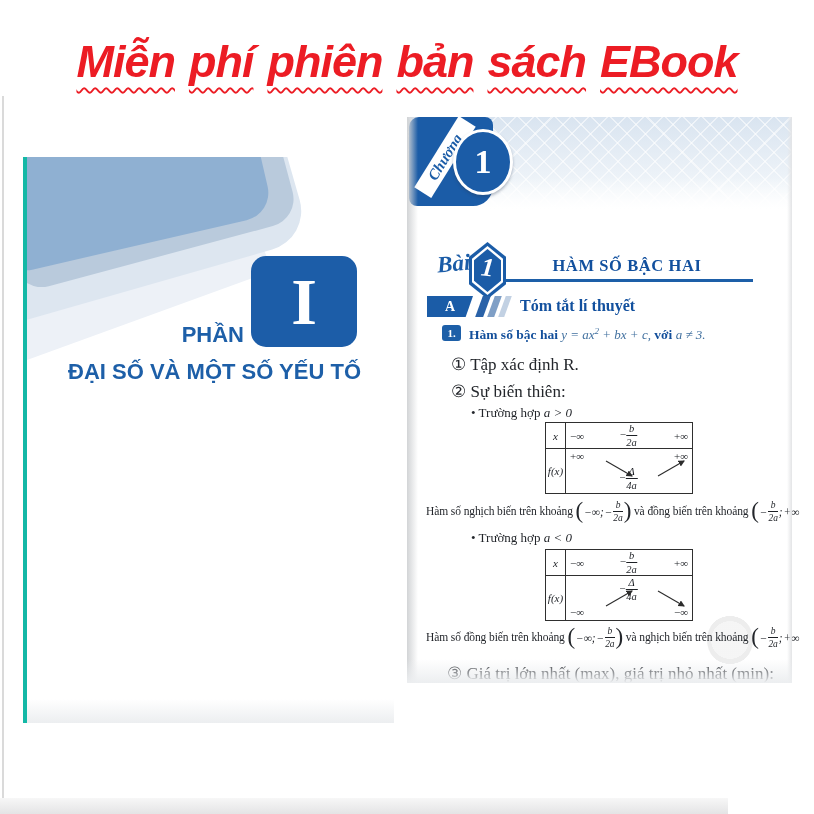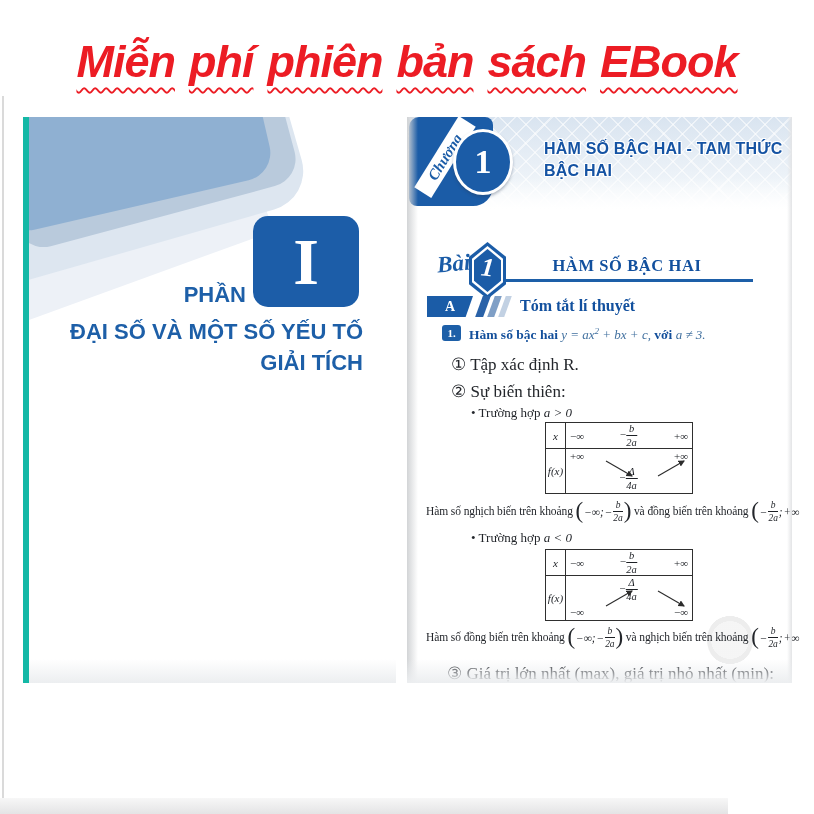--- a/index.html
+++ b/index.html
@@ -11,21 +11,21 @@
   .banner{position:absolute;left:0;top:36px;width:814px;text-align:center;
           font-family:"Liberation Sans",sans-serif;font-weight:bold;font-style:italic;
           font-size:45px;color:#ec1c24;letter-spacing:-1px;white-space:nowrap;}
   .banner .w{display:inline-block;margin:0 7px;
              text-decoration:underline wavy #ec1c24;
              text-decoration-thickness:2px;text-underline-offset:10px;}
 
   
   .page{position:absolute;top:117px;height:566px;background:#ffffff;}
   .page-left{left:23px;width:367px;overflow:hidden;border-left:2px solid #d9b globally;}
-  .page-left{border-left:6px solid #14b8a6;}
+  .page-left{border-left:4px solid #14b8a6;margin-top:40px;}
   .page-right{left:407px;width:385px;}
   .page-shade{position:absolute;left:0;right:0;bottom:0;height:24px;
               background:linear-gradient(rgba(236,238,240,0),#eceef0);}
   .spine{position:absolute;left:0;top:0;bottom:0;width:11px;
          background:linear-gradient(90deg,#d2d4d6,rgba(255,255,255,0));}
   .page-right-edge{position:absolute;right:0;top:0;bottom:0;width:5px;
          background:linear-gradient(270deg,#e3e4e6,rgba(255,255,255,0));}
   .left-line{position:absolute;left:2px;top:96px;bottom:0;width:2px;background:#dadada;}
   .bottom-strip{position:absolute;left:0;right:0;bottom:0;height:16px;
                 background:linear-gradient(#f7f7f7,#e4e4e5);}
@@ -35,21 +35,21 @@
   .deco-wedge{left:-130px;top:30px;width:360px;height:150px;background:#edf1f7;transform:rotate(-20deg);}
   .deco-band{left:-90px;top:-16px;width:360px;height:150px;background:#dde6f0;transform:rotate(-16deg);border-radius:0 0 40px 0;}
   .deco-mid{left:-32px;top:-66px;width:288px;height:168px;background:#b9cadc;transform:rotate(-15deg);border-radius:28px;}
   .deco-main{left:-44px;top:-74px;width:276px;height:164px;background:#8fb0d2;transform:rotate(-13deg);border-radius:28px;}
 
   .part-label{position:absolute;left:0;top:165px;width:217px;text-align:right;
               font-family:"Liberation Sans",sans-serif;font-weight:bold;font-size:22px;color:#1d5fa8;}
   .part-badge{position:absolute;left:224px;top:99px;width:106px;height:91px;border-radius:15px;
               background:#1c5da8;color:#ffffff;text-align:center;line-height:91px;
               font-family:"Liberation Serif",serif;font-weight:bold;font-size:66px;}
-  .part-title{position:absolute;right:33px;top:199px;text-align:right;
+  .part-title{position:absolute;right:33px;top:199px;text-align:left;
               font-family:"Liberation Sans",sans-serif;font-weight:bold;font-size:22px;
               color:#1d5fa8;line-height:31px;}
 
   
   .chap-band{position:absolute;left:0;top:0;width:385px;height:92px;
      background:
        repeating-linear-gradient(45deg,rgba(255,255,255,.55) 0 1.5px,rgba(255,255,255,0) 1.5px 13px),
        repeating-linear-gradient(-45deg,rgba(255,255,255,.55) 0 1.5px,rgba(255,255,255,0) 1.5px 13px),
        linear-gradient(#d9e4f0,#f7fafc);}
   .chap-band-fade{position:absolute;left:0;top:60px;width:385px;height:32px;
@@ -155,38 +155,33 @@
   <div class="page page-left">
     <div class="deco deco-wedge"></div>
     <div class="deco deco-band"></div>
     <div class="deco deco-mid"></div>
     <div class="deco deco-main"></div>
 
     <div class="part-label">PHẦN</div>
     <div class="part-badge"><span>I</span></div>
     <div class="part-title">
       <div>ĐẠI SỐ VÀ MỘT SỐ YẾU TỐ</div>
-      <div>GIẢI TÍCH</div>
     </div>
     <div class="page-shade"></div>
   </div>
 
   <div class="page page-right">
     <div class="chap-band"></div>
     <div class="chap-band-fade"></div>
     <div class="chap-tab"></div>
     <div class="chap-strip">
       <span class="chap-label">Chương</span>
     </div>
     <div class="chap-circle">
       <span>1</span>
-    </div>
-    <div class="chap-title">
-      <div>HÀM SỐ BẬC HAI - TAM THỨC</div>
-      <div>BẬC HAI</div>
     </div>
 
     <div class="lesson-label">Bài</div>
     <div class="lesson-hex hex">
       <div class="ring-w hex"></div>
       <div class="ring-b hex"></div>
       <div class="n">1</div>
     </div>
     <div class="lesson-title">HÀM SỐ BẬC HAI</div>
     <div class="lesson-rule"></div>

